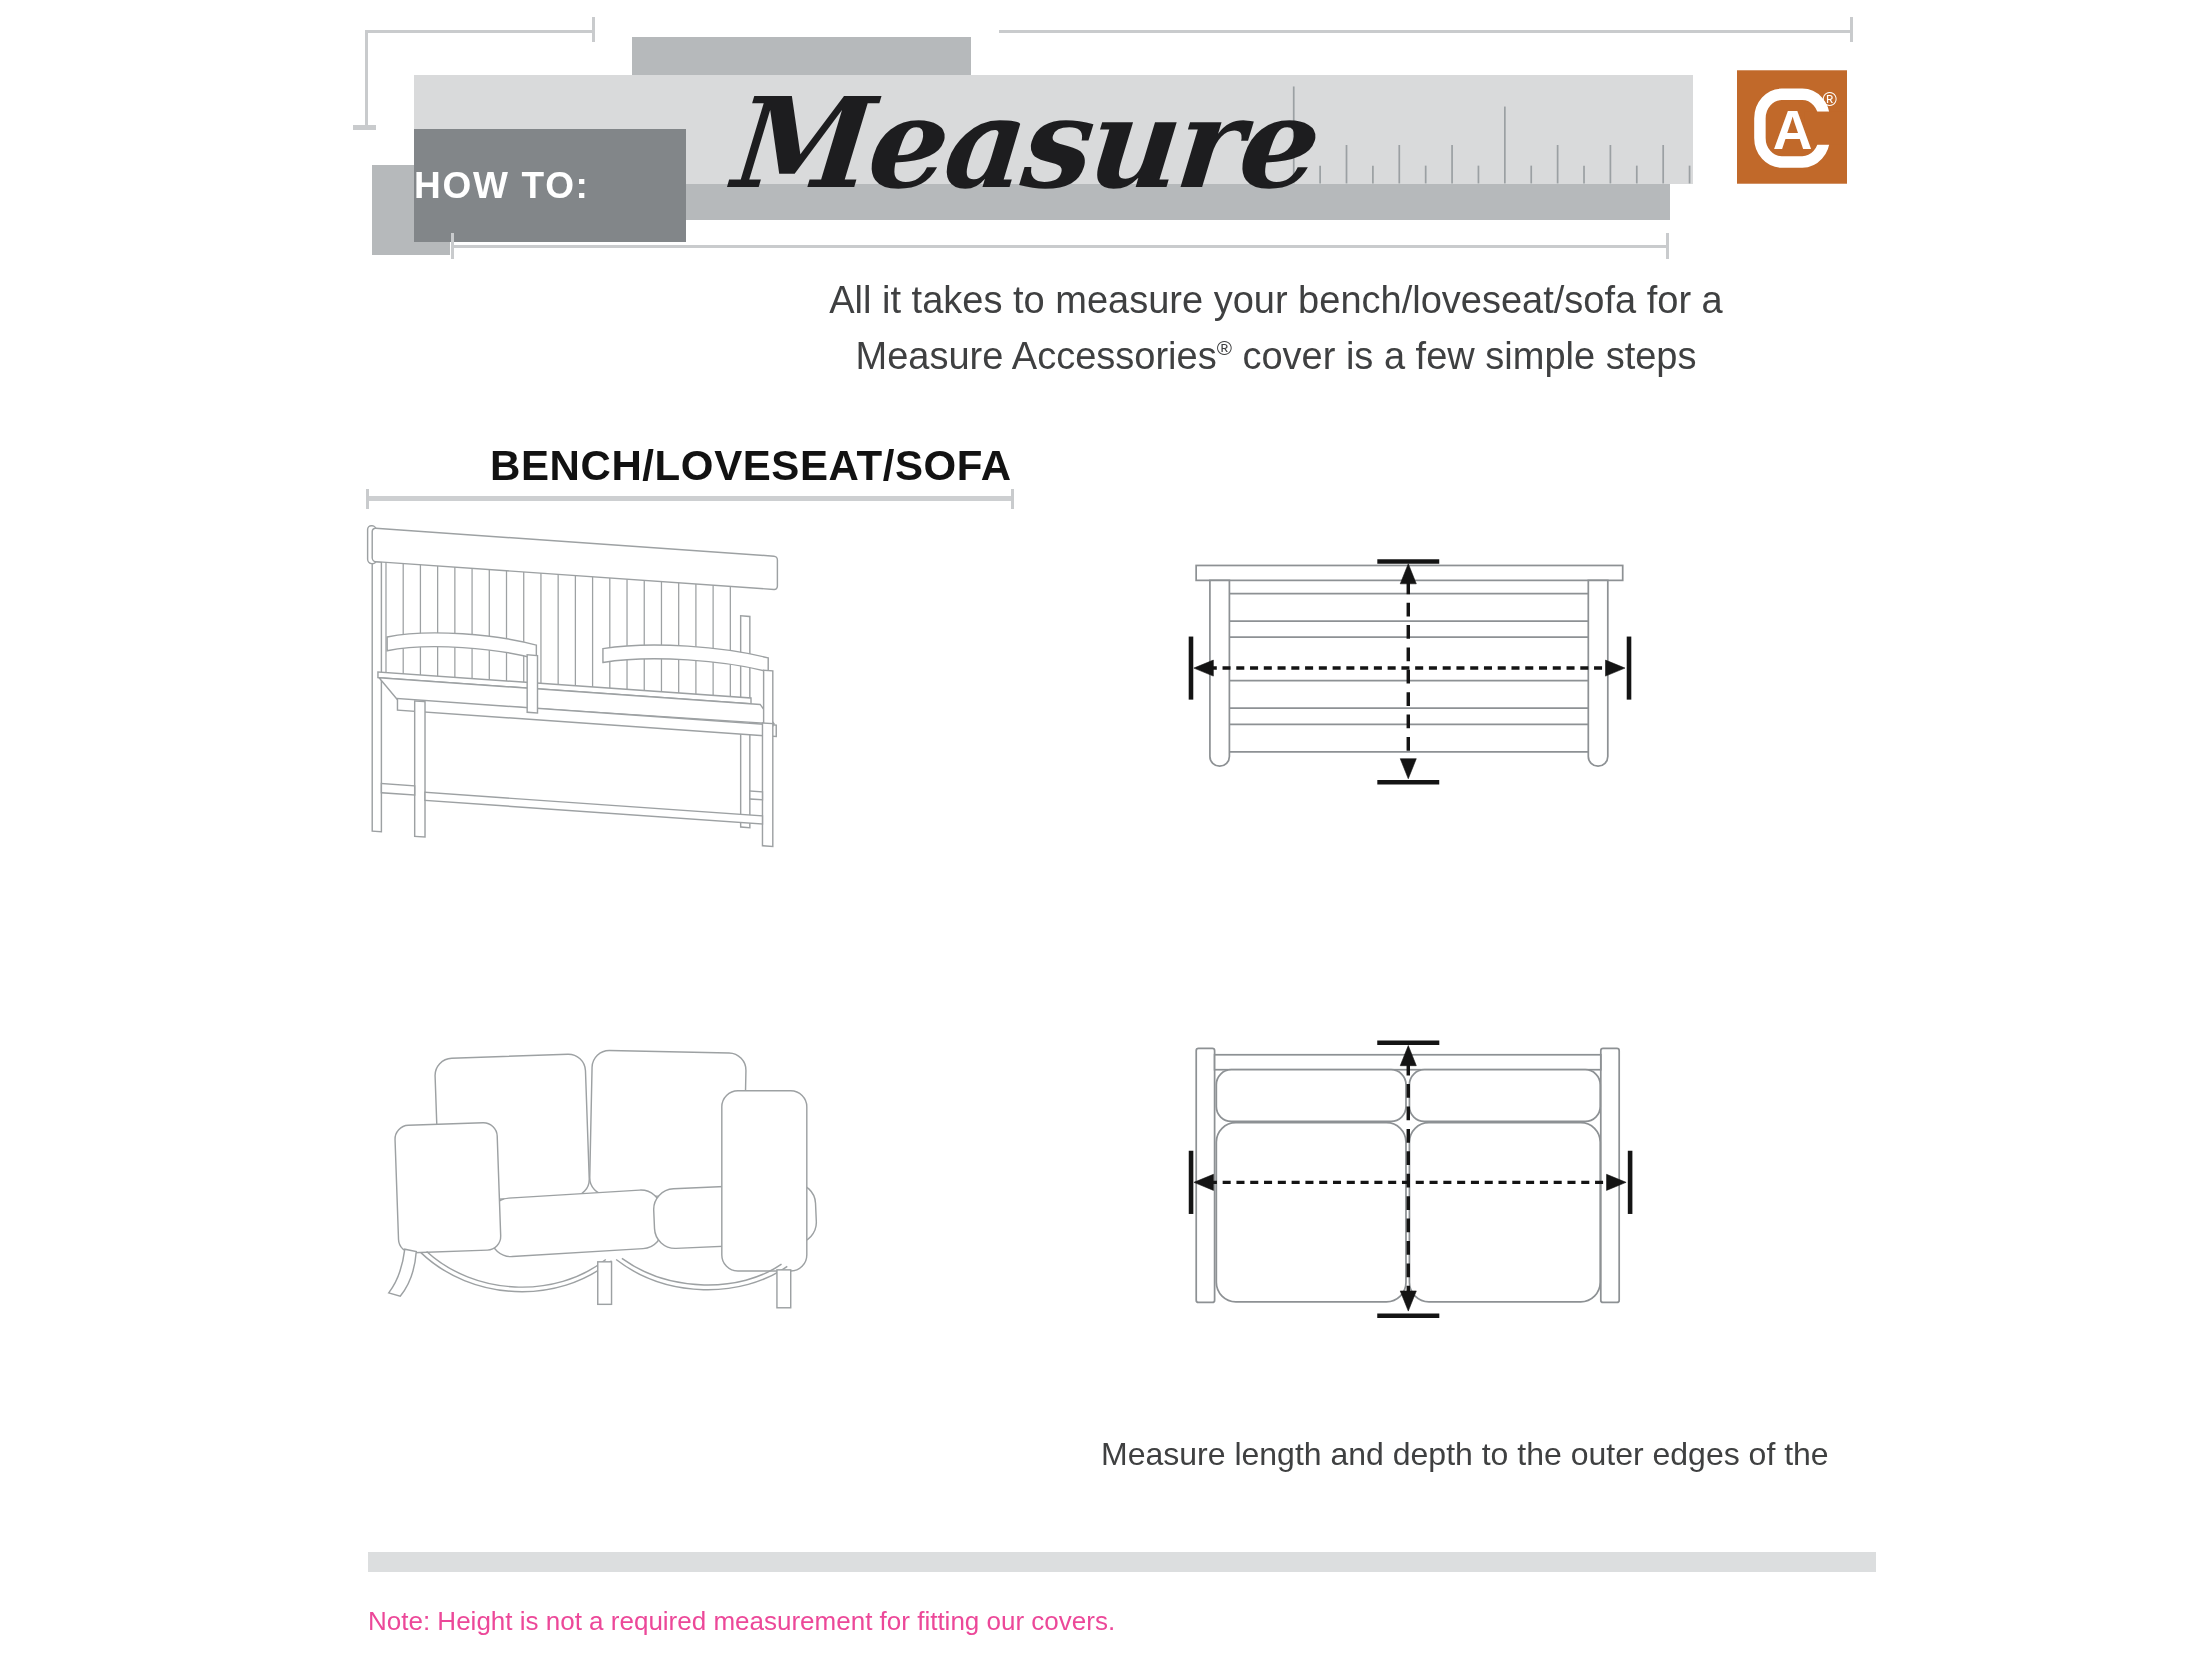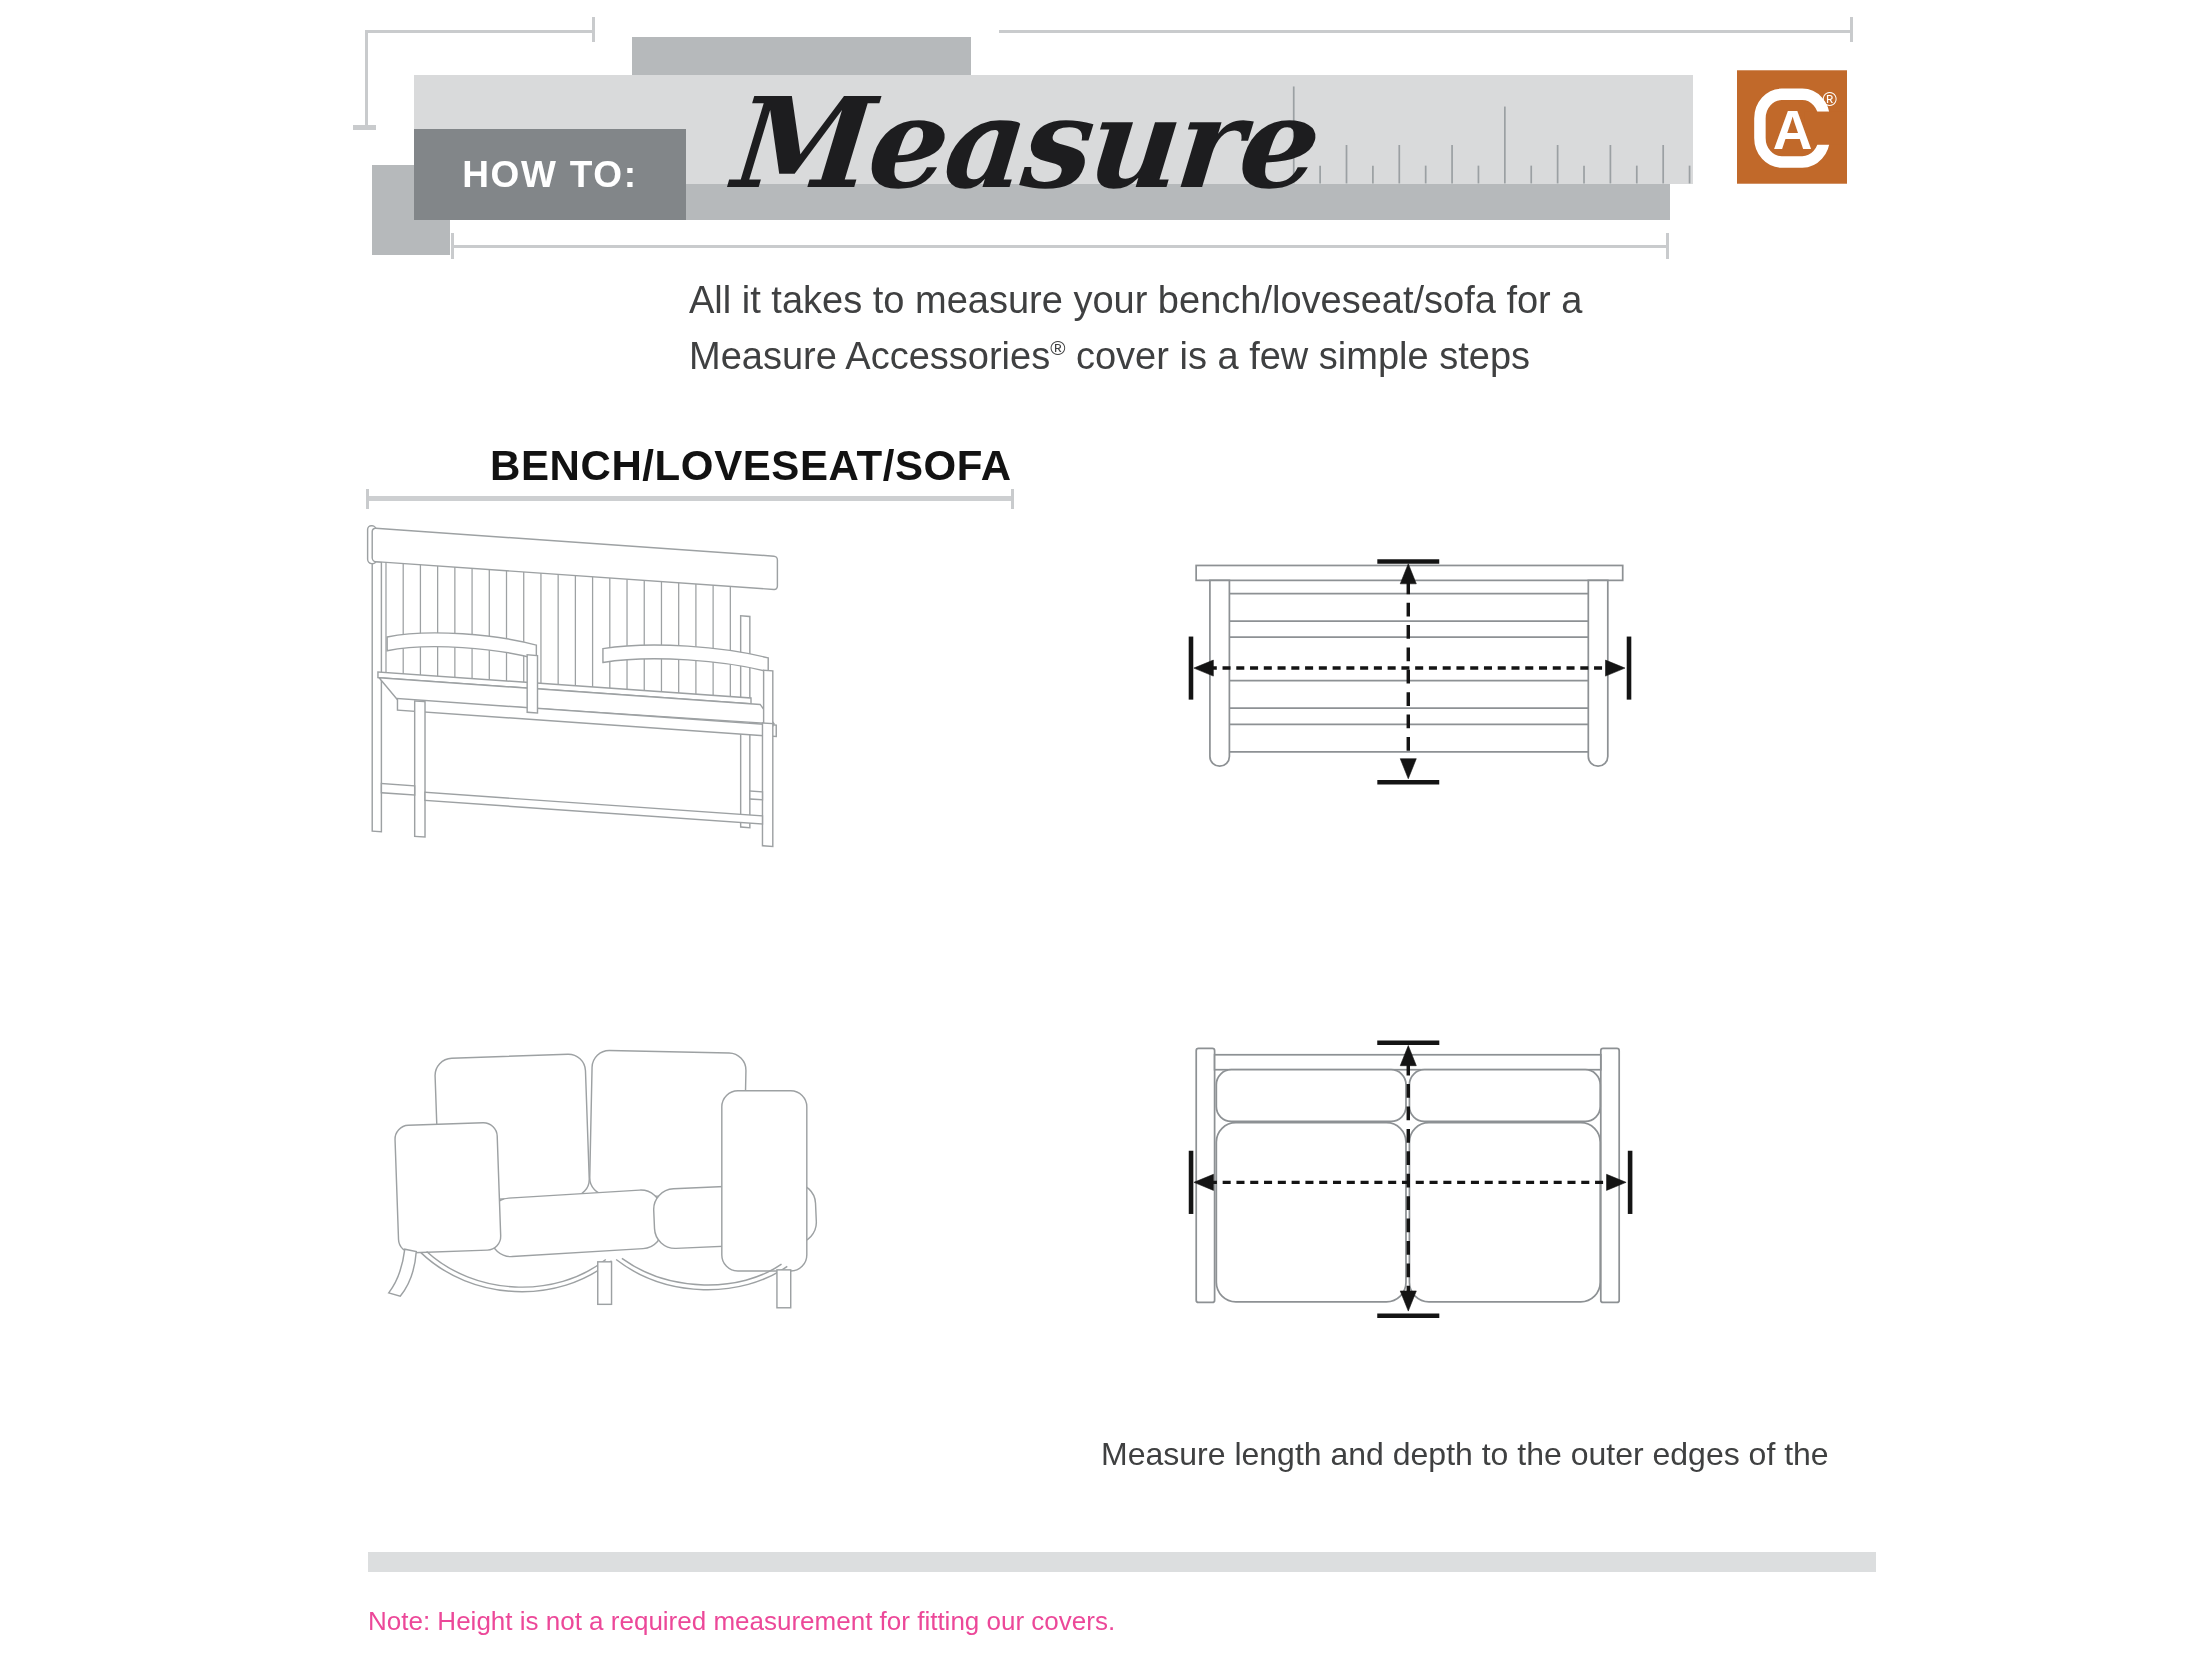--- a/index.html
+++ b/index.html
@@ -13,31 +13,31 @@
   body{width:2205px;height:1654px;position:relative;overflow:hidden;
        font-family:"Liberation Sans", sans-serif;}
   #canvas{position:absolute;inset:0;background:#fff;}
   .abs{position:absolute;}
 
   
   .bracket{background:var(--line-gray,#c9cbcd);}
   .box-gray{background:var(--band-medium,#b6b9bb);}
   .band-light{left:414px;top:75px;width:1279px;height:109px;background:var(--band-light,#d9dadb);}
   .band-medium{left:632px;top:184px;width:1038px;height:36px;background:var(--band-medium,#b6b9bb);}
-  .howto-box{left:414px;top:129px;width:272px;height:91px;background:var(--howto-gray,#828689);
-             display:flex;align-items:center;justify-content:center;}
+  .howto-box{left:414px;top:129px;width:272px;height:113px;background:var(--howto-gray,#828689);
+             display:flex;align-items:center;}
   .howto-box span{color:#fff;font-weight:bold;font-size:37px;letter-spacing:1.7px;}
 
   .script-title{left:735px;top:74px;width:528px;height:138px;text-align:center;
     font-family:"DejaVu Serif", serif;font-style:italic;font-weight:bold;
     font-size:125px;line-height:138px;color:var(--ink,#1d1d1f);
     transform:skewX(-6deg);letter-spacing:-3.4px;}
 
   
-  .subtitle{left:689px;top:272px;width:1174px;text-align:left;
+  .subtitle{left:689px;top:272px;width:1174px;text-align:center;
     font-size:38px;line-height:56px;font-weight:300;color:var(--text-dark,#3f4041);}
   .subtitle sup{font-size:20.7px;vertical-align:super;line-height:0;}
 
   
   .section-label{left:490px;top:442px;font-size:42px;font-weight:bold;color:#121212;letter-spacing:0.6px;}
   .measure-line{left:366px;top:496px;width:647px;height:5.2px;background:#cdcfd1;}
   .m-tick{top:489px;width:2.9px;height:19.5px;background:var(--line-gray,#c9cbcd);}
 
   
   .instructions{left:1101px;top:1435px;font-size:32px;line-height:38px;font-weight:300;color:var(--text-dark,#3f4041);}

